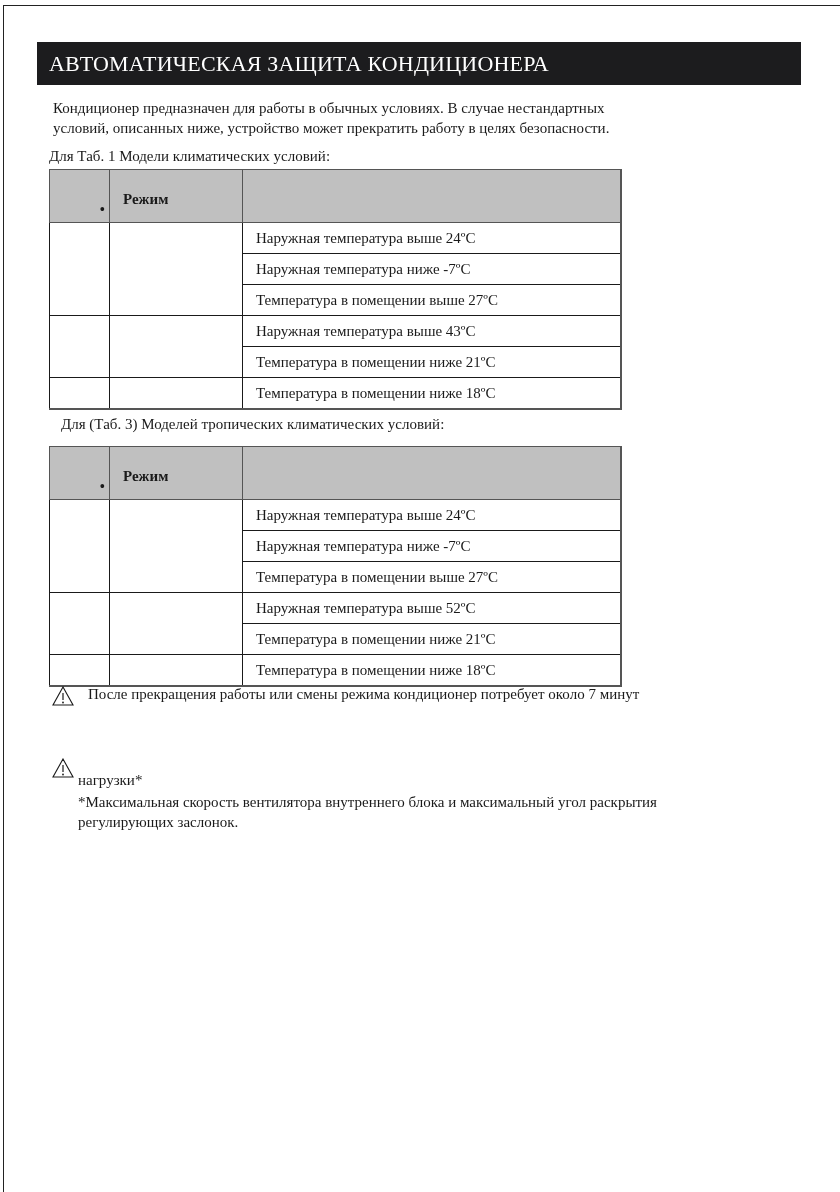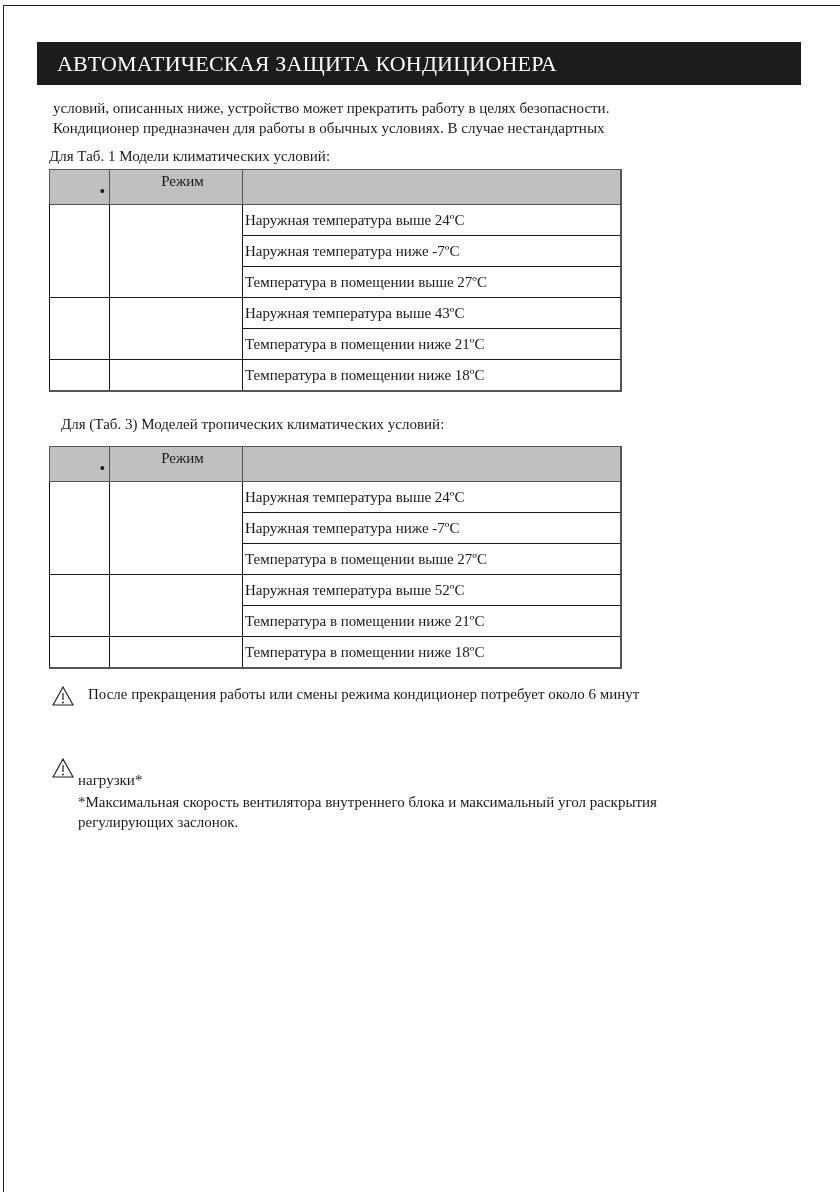--- a/index.html
+++ b/index.html
@@ -6,21 +6,21 @@
     body {
       width: 840px; height: 1192px; background: #ffffff; position: relative; overflow: hidden;
       font-family: "Liberation Serif", "DejaVu Serif", serif; color: #1a1a1a;
     }
     .page-border-top { position: absolute; left: 3px; top: 5px; width: 837px; height: 1px; background: #222; }
     .page-border-left { position: absolute; left: 3px; top: 5px; width: 1px; height: 1187px; background: #222; }
 
     .header-bar {
       position: absolute; left: 37px; top: 42px; width: 764px; height: 43px;
       background: #1c1c1e; color: #fff;
-      font-size: 22px; line-height: 43px; padding-left: 20px; box-sizing: border-box;
+      font-size: 22px; line-height: 43px; padding-left: 12px; box-sizing: border-box;
       letter-spacing: 0.2px;
     }
     .intro {
       position: absolute; left: 53px; top: 98px; width: 700px;
       font-size: 15px; line-height: 20px;
     }
     .caption {
       position: absolute; left: 49px; font-size: 15px; line-height: 20px;
     }
     table.cond {
@@ -30,42 +30,42 @@
     }
     table.cond col.c1 { width: 60px; }
     table.cond col.c2 { width: 133px; }
     table.cond col.c3 { width: 378px; }
     table.cond th, table.cond td {
       border: 1px solid #1a1a1a; padding: 0; vertical-align: middle; text-align: left;
       font-weight: normal;
     }
     table.cond thead th { background: #c0c0c0; height: 31px; border-color: #555; }
     table.cond thead th.dot { text-align: right; padding-right: 4px; vertical-align: bottom; padding-bottom: 3px; }
-    table.cond thead th.mode { text-align: center; padding-left: 13px; vertical-align: top; padding-top: 3px; }
-    table.cond td.cond-text { height: 30px; padding-left: 2px; }
+    table.cond thead th.mode { text-align: left; padding-left: 13px; vertical-align: top; padding-top: 21px; font-weight: bold; }
+    table.cond td.cond-text { height: 30px; padding-left: 13px; }
     table.cond { border-right: 2px solid #555; border-bottom: 2px solid #555; }
     .dot-glyph { font-size: 16px; line-height: 1; }
 
     .note {
       position: absolute; left: 52px; font-size: 15px; line-height: 20px; width: 720px;
     }
     .note .warn-icon { position: absolute; left: 0; top: 2px; }
     .note .note-text { position: absolute; }
   </style>
 </head>
 <body>
 
 <div class="page-border-top"></div>
 <div class="page-border-left"></div>
 
 <div class="header-bar">АВТОМАТИЧЕСКАЯ ЗАЩИТА КОНДИЦИОНЕРА</div>
 
 <div class="intro">
+  <div>Кондиционер предназначен для работы в обычных условиях. В случае нестандартных</div>
   <div>условий, описанных ниже, устройство может прекратить работу в целях безопасности.</div>
-  <div>Кондиционер предназначен для работы в обычных условиях. В случае нестандартных</div>
 </div>
 
 <div class="caption" style="top:146px;">Для Таб. 1 Модели климатических условий:</div>
 <table class="cond" style="top:169px;">
   <colgroup>
       <col class="c1">
       <col class="c2">
       <col class="c3">
     </colgroup>
   <thead>
@@ -146,21 +146,21 @@
 </table>
 
 <div class="note" style="top:684px; height:44px;">
   <span class="warn-icon">
     <svg width="22" height="20" viewBox="0 0 22 20">
       <path d="M11 1 L21 19 L1 19 Z" fill="none" stroke="#1a1a1a" stroke-width="1.1"></path>
       <line x1="11" y1="7" x2="11" y2="14" stroke="#1a1a1a" stroke-width="1.2"></line>
       <circle cx="11" cy="16.5" r="0.9" fill="#1a1a1a"></circle>
     </svg>
   </span>
-  <div class="note-text" style="left:36px; top:0;">После прекращения работы или смены режима кондиционер потребует около 6 минут</div>
+  <div class="note-text" style="left:36px; top:0;">После прекращения работы или смены режима кондиционер потребует около 7 минут</div>
 </div>
 
 <div class="note" style="top:752px; height:84px;">
   <span class="warn-icon" style="top:6px;">
     <svg width="22" height="20" viewBox="0 0 22 20">
       <path d="M11 1 L21 19 L1 19 Z" fill="none" stroke="#1a1a1a" stroke-width="1.1"></path>
       <line x1="11" y1="7" x2="11" y2="14" stroke="#1a1a1a" stroke-width="1.2"></line>
       <circle cx="11" cy="16.5" r="0.9" fill="#1a1a1a"></circle>
     </svg>
   </span>

